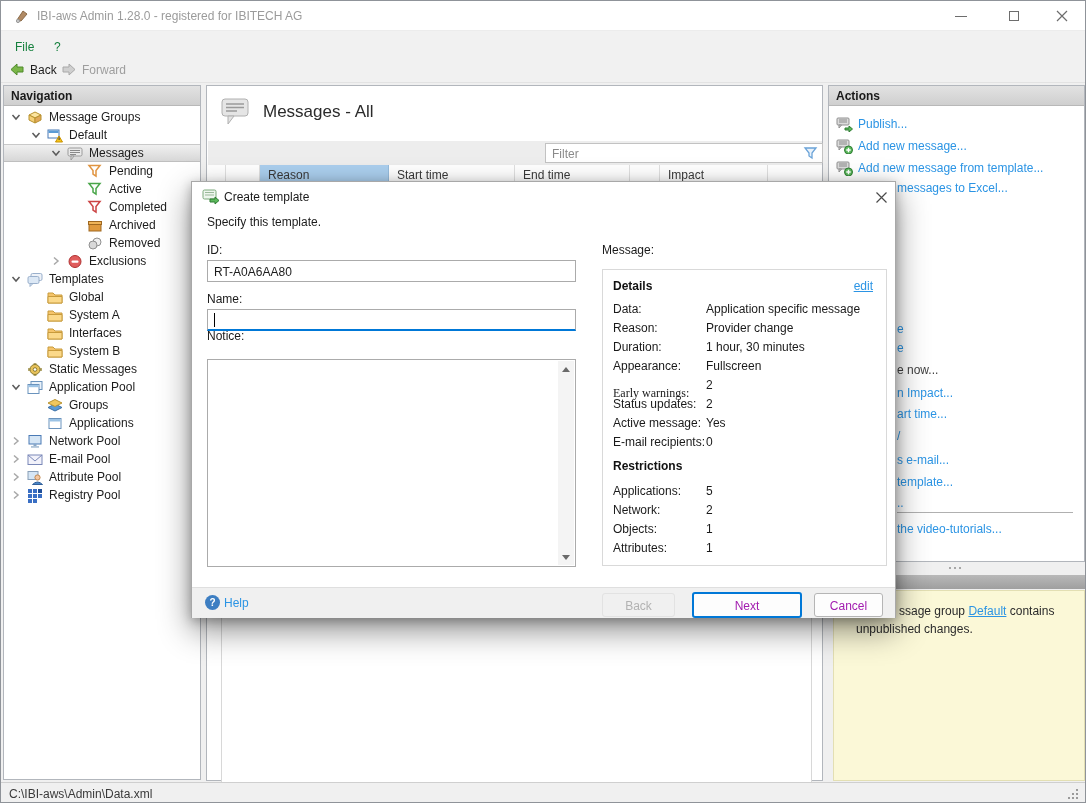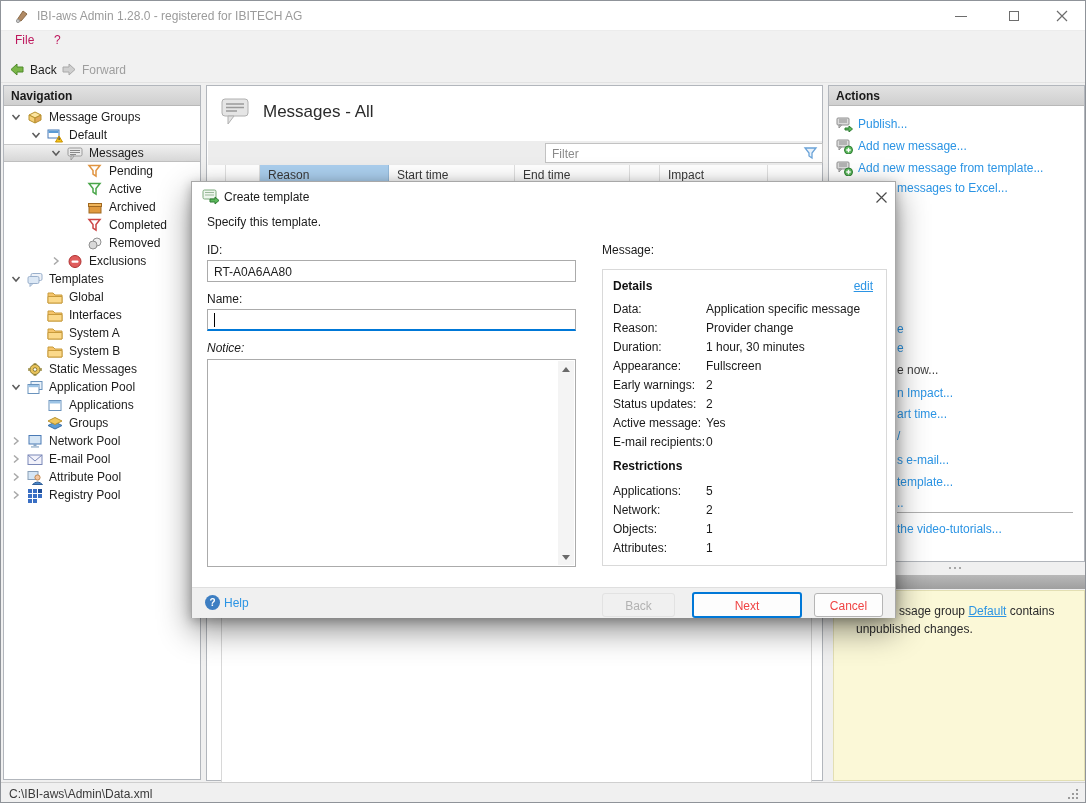--- a/index.html
+++ b/index.html
@@ -9,21 +9,21 @@
   .abs { position:absolute; }
 
   
   #titlebar { left:0; top:0; width:100%; height:30px; background:#fff; border-bottom:1px solid #ececec; }
   #title-text { left:36px; top:8px; color:#9b9b9b; }
   .wctl { top:6px; width:30px; height:18px; cursor:default; }
   .wctl .min { position:absolute; left:9px; top:9px; width:12px; height:1px; background:#6d6d6d; }
   .wctl .max { position:absolute; left:10px; top:4px; width:10px; height:10px; border:1px solid #6d6d6d; }
   .wctl svg { position:absolute; left:9px; top:3px; }
   #menubar { left:0; top:30px; width:100%; height:24px; background:#f1f1f1; }
-  .menu-item { position:absolute; top:2px; color:#be185d; cursor:default; }
+  .menu-item { position:absolute; top:9px; color:#15803d; cursor:default; }
   #toolbar { left:0; top:54px; width:100%; height:28px; background:#f1f1f1; border-bottom:1px solid #e3e3e3; }
   .tbtn { position:absolute; top:4px; height:20px; display:flex; align-items:center; gap:5px; }
   .tbtn span { padding-top:1px; }
   #fwd-label { color:#9e9e9e; }
 
   
   .panel { background:#fff; border:1px solid #b2b6bc; }
   .panel-header { height:20px; background:linear-gradient(#e2e2e2,#cfcfcf); border-bottom:1px solid #b8b8b8; font-weight:bold; padding:3px 0 0 7px; color:#1a1a1a; }
 
   
@@ -85,21 +85,21 @@
 
   #details-panel { position:absolute; left:410px; top:87px; width:285px; height:297px; border:1px solid #d9d9d9; background:#fff; }
   .dt-heading { position:absolute; left:10px; font-weight:bold; color:#111; }
   #edit-link { position:absolute; right:13px; top:9px; }
   .dt-label { position:absolute; left:10px; color:#1a1a1a; white-space:nowrap; }
   .dt-value { position:absolute; left:103px; color:#1a1a1a; white-space:nowrap; }
 
   #dlg-footer { position:absolute; left:0; top:405px; width:703px; height:31px; background:#f0f0f0; border-top:1px solid #dfdfdf; }
   #help-link { position:absolute; left:32px; top:8px; color:#2b94e4; cursor:pointer; }
   #help-icon { position:absolute; left:13px; top:7px; width:15px; height:15px; border-radius:50%; background:#3d7ec2; color:#fff; font-size:10px; font-weight:bold; text-align:center; line-height:15px; }
-  .btn { position:absolute; top:5px; height:24px; border-radius:3px; text-align:center; padding-top:5px; cursor:pointer; background:#fdfdfd; border:1px solid #b5b5b5; color:#ef4444; }
+  .btn { position:absolute; top:5px; height:24px; border-radius:3px; text-align:center; padding-top:5px; cursor:pointer; background:#fdfdfd; border:1px solid #b5b5b5; color:#a21caf; }
   #back-button { left:410px; width:73px; background:#f0f0f0; border:1px solid #e2e2e2; color:#b2b2b2; cursor:default; }
   #next-button { left:500px; top:4px; width:110px; height:26px; border:2px solid #0078d7; padding-top:5px; }
   #cancel-button { left:622px; width:69px; }
 </style>
 </head>
 <body>
 
 <div id="app">
 
   <div id="titlebar" class="abs">
@@ -212,36 +212,36 @@
             <svg width="15" height="14">
               <path d="M2 1.5 H13 L9 6.5 V12 L6 10 V6.5 Z" fill="#fff" stroke="#4aa64a" stroke-width="1.5"></path>
             </svg>
           </span>
         <span class="tlabel">Active</span>
       </div>
 
       <div class="trow" style="padding-left:66px;">
         <span class="chev"></span>
         <span class="ticon">
+            <svg width="15" height="14">
+              <path d="M2 1.5 H13 L9 6.5 V12 L6 10 V6.5 Z" fill="#fff" stroke="#cc4444" stroke-width="1.5"></path>
+            </svg>
+          </span>
+        <span class="tlabel">Completed</span>
+      </div>
+
+      <div class="trow" style="padding-left:66px;">
+        <span class="chev"></span>
+        <span class="ticon">
             <svg width="16" height="15">
               <rect x="2" y="6" width="12" height="7" fill="#e09a3e" stroke="#a06820"></rect>
               <rect x="1.5" y="3.5" width="13" height="3" fill="#f0b55a" stroke="#a06820"></rect>
             </svg>
           </span>
         <span class="tlabel">Archived</span>
-      </div>
-
-      <div class="trow" style="padding-left:66px;">
-        <span class="chev"></span>
-        <span class="ticon">
-            <svg width="15" height="14">
-              <path d="M2 1.5 H13 L9 6.5 V12 L6 10 V6.5 Z" fill="#fff" stroke="#cc4444" stroke-width="1.5"></path>
-            </svg>
-          </span>
-        <span class="tlabel">Completed</span>
       </div>
 
       <div class="trow" style="padding-left:66px;">
         <span class="chev"></span>
         <span class="ticon">
             <svg width="16" height="15">
               <circle cx="10" cy="6" r="4" fill="#efefef" stroke="#909090"></circle>
               <circle cx="6" cy="9" r="4" fill="#d8d8d8" stroke="#909090"></circle>
             </svg>
           </span>
@@ -291,32 +291,32 @@
       </div>
 
       <div class="trow" style="padding-left:26px;">
         <span class="chev"></span>
         <span class="ticon">
             <svg width="16" height="15">
               <path d="M1 3 H6 L8 5 H15 V13 H1 Z" fill="#f5c46a" stroke="#c89b3c"></path>
               <path d="M1 6.5 H15 V13 H1 Z" fill="#fbd98a" stroke="#c89b3c"></path>
             </svg>
           </span>
-        <span class="tlabel">Interfaces</span>
+        <span class="tlabel">System A</span>
       </div>
 
       <div class="trow" style="padding-left:26px;">
         <span class="chev"></span>
         <span class="ticon">
             <svg width="16" height="15">
               <path d="M1 3 H6 L8 5 H15 V13 H1 Z" fill="#f5c46a" stroke="#c89b3c"></path>
               <path d="M1 6.5 H15 V13 H1 Z" fill="#fbd98a" stroke="#c89b3c"></path>
             </svg>
           </span>
-        <span class="tlabel">System A</span>
+        <span class="tlabel">Interfaces</span>
       </div>
 
       <div class="trow" style="padding-left:26px;">
         <span class="chev"></span>
         <span class="ticon">
             <svg width="16" height="15">
               <path d="M1 3 H6 L8 5 H15 V13 H1 Z" fill="#f5c46a" stroke="#c89b3c"></path>
               <path d="M1 6.5 H15 V13 H1 Z" fill="#fbd98a" stroke="#c89b3c"></path>
             </svg>
           </span>
@@ -349,36 +349,36 @@
               <rect x="1.5" y="5" width="10" height="2.2" fill="#9cc3e5"></rect>
             </svg>
           </span>
         <span class="tlabel">Application Pool</span>
       </div>
 
       <div class="trow" style="padding-left:26px;">
         <span class="chev"></span>
         <span class="ticon">
             <svg width="16" height="15">
+              <polygon points="8,6 15,9.5 8,13 1,9.5" fill="#5b9bd5" stroke="#3a6ea5"></polygon>
+              <polygon points="8,1.5 15,5 8,8.5 1,5" fill="#f0c75e" stroke="#b8922f"></polygon>
+            </svg>
+          </span>
+        <span class="tlabel">Groups</span>
+      </div>
+
+      <div class="trow" style="padding-left:26px;">
+        <span class="chev"></span>
+        <span class="ticon">
+            <svg width="16" height="15">
               <rect x="2" y="2.5" width="12" height="10" fill="#fff" stroke="#6a93bd"></rect>
               <rect x="2.5" y="3" width="11" height="2.5" fill="#9cc3e5"></rect>
             </svg>
           </span>
         <span class="tlabel">Applications</span>
-      </div>
-
-      <div class="trow" style="padding-left:26px;">
-        <span class="chev"></span>
-        <span class="ticon">
-            <svg width="16" height="15">
-              <polygon points="8,6 15,9.5 8,13 1,9.5" fill="#5b9bd5" stroke="#3a6ea5"></polygon>
-              <polygon points="8,1.5 15,5 8,8.5 1,5" fill="#f0c75e" stroke="#b8922f"></polygon>
-            </svg>
-          </span>
-        <span class="tlabel">Groups</span>
       </div>
 
       <div class="trow" style="padding-left:6px;">
         <span class="chev">
             <svg width="12" height="12">
               <path d="M4 2.5 L8 6 L4 9.5" stroke="#a8a8a8" stroke-width="1.5" fill="none"></path>
             </svg>
           </span>
         <span class="ticon">
             <svg width="16" height="15">
@@ -576,21 +576,21 @@
     <div class="dlg-input" style="left:15px;top:78px;width:369px;">
       <span>RT-A0A6AA80</span>
     </div>
 
     <span class="dlg-label" style="left:15px;top:110px;">Name:</span>
     <div class="dlg-input" id="name-input" style="left:15px;top:127px;width:369px;">
       <span></span>
       <i id="name-caret"></i>
     </div>
 
-    <span class="dlg-label" style="left:15px;top:159px;font-style:italic;">Notice:</span>
+    <span class="dlg-label" style="left:15px;top:147px;">Notice:</span>
     <div id="notice-area">
       <div id="notice-scroll">
         <span class="scroll-arrow" style="top:0;">
             <i class="tri-up"></i>
           </span>
         <span class="scroll-arrow" style="bottom:0;">
             <i class="tri-down"></i>
           </span>
       </div>
     </div>
@@ -602,21 +602,21 @@
       <span id="edit-link" class="link">edit</span>
 
       <span class="dt-label" style="top:32px;">Data:</span>
       <span class="dt-value" style="top:32px;">Application specific message</span>
       <span class="dt-label" style="top:51px;">Reason:</span>
       <span class="dt-value" style="top:51px;">Provider change</span>
       <span class="dt-label" style="top:70px;">Duration:</span>
       <span class="dt-value" style="top:70px;">1 hour, 30 minutes</span>
       <span class="dt-label" style="top:89px;">Appearance:</span>
       <span class="dt-value" style="top:89px;">Fullscreen</span>
-      <span class="dt-label" style="top:108px;">Early warnings:</span>
+      <span class="dt-label" style="top:116px;font-family:Liberation Serif, serif;">Early warnings:</span>
       <span class="dt-value" style="top:108px;">2</span>
       <span class="dt-label" style="top:127px;">Status updates:</span>
       <span class="dt-value" style="top:127px;">2</span>
       <span class="dt-label" style="top:146px;">Active message:</span>
       <span class="dt-value" style="top:146px;">Yes</span>
       <span class="dt-label" style="top:165px;">E-mail recipients:</span>
       <span class="dt-value" style="top:165px;">0</span>
 
       <span class="dt-heading" style="top:189px;">Restrictions</span>
 

